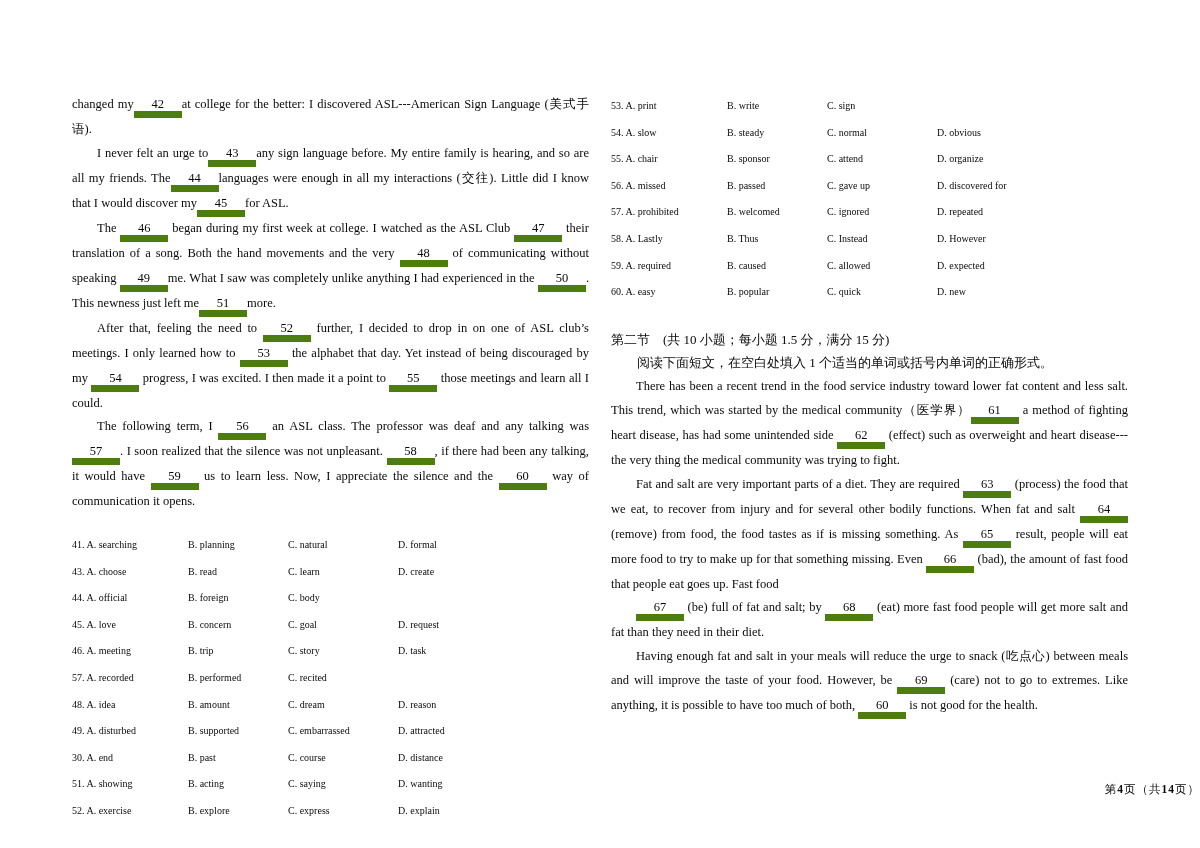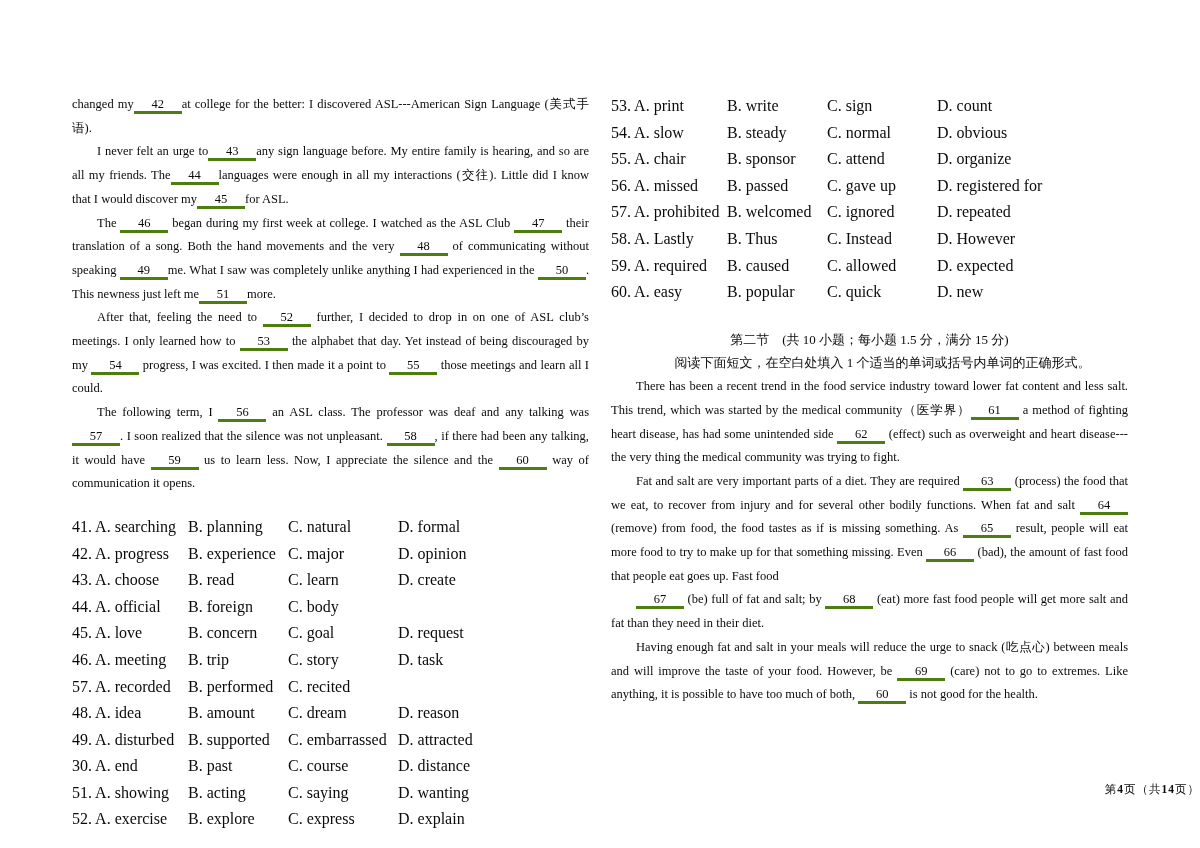--- a/index.html
+++ b/index.html
@@ -14,34 +14,34 @@
   }
   .col{width:517px;flex:0 0 517px;}
   
   .para{
     margin:0;font-size:12.5px;line-height:23.7px;
     text-align:justify;text-indent:2em;
   }
   .para.noindent{text-indent:0;}
   .blank{
     display:inline-block;min-width:28px;padding:0 10px;
-    text-align:center;border-bottom:3px solid #4d7c0f;
+    text-align:center;border-bottom:7px solid #4d7c0f;
     line-height:13px;text-indent:0;
   }
   
   .options{margin-top:18px;}
   .opt-row{
     display:grid;grid-template-columns:116px 100px 110px 1fr;
-    line-height:26.6px;font-size:16px;
+    line-height:26.6px;font-size:10px;
   }
   .opt-cell{white-space:nowrap;}
   
   .section2{margin-top:22px;}
   .s2-heading,.s2-instruction{
-    margin:0;font-size:13px;line-height:23.7px;text-indent:0;text-align:center;
+    margin:0;font-size:13px;line-height:23.7px;text-indent:0;
   }
   .s2-instruction{text-indent:2em;}
   .footer{
     position:absolute;left:0;right:0;bottom:51px;
     text-align:right;font-size:11.5px;letter-spacing:1px;
   }
   .footer b{font-size:11.5px;}
 </style>
 </head>
 <body>
@@ -54,26 +54,20 @@
         <p class="para">The <span class="blank">46</span> began during my first week at college. I watched as the ASL Club <span class="blank">47</span> their translation of a song. Both the hand movements and the very <span class="blank">48</span> of communicating without speaking <span class="blank">49</span>me. What I saw was completely unlike anything I had experienced in the <span class="blank">50</span>. This newness just left me<span class="blank">51</span>more.</p>
         <p class="para">After that, feeling the need to <span class="blank">52</span> further, I decided to drop in on one of ASL club’s meetings. I only learned how to <span class="blank">53</span> the alphabet that day. Yet instead of being discouraged by my <span class="blank">54</span> progress, I was excited. I then made it a point to <span class="blank">55</span> those meetings and learn all I could.</p>
         <p class="para">The following term, I <span class="blank">56</span> an ASL class. The professor was deaf and any talking was <span class="blank">57</span>. I soon realized that the silence was not unpleasant. <span class="blank">58</span>, if there had been any talking, it would have <span class="blank">59</span> us to learn less. Now, I appreciate the silence and the <span class="blank">60</span> way of communication it opens.</p>
       </div>
     <div id="options-left" class="options">
         <div class="opt-row">
           <span class="opt-cell">41. A. searching</span>
           <span class="opt-cell">B. planning</span>
           <span class="opt-cell">C. natural</span>
           <span class="opt-cell">D. formal</span>
-        </div>
-        <div class="opt-row">
-          <span class="opt-cell">42. A. progress</span>
-          <span class="opt-cell">B. experience</span>
-          <span class="opt-cell">C. major</span>
-          <span class="opt-cell">D. opinion</span>
         </div>
         <div class="opt-row">
           <span class="opt-cell">43. A. choose</span>
           <span class="opt-cell">B. read</span>
           <span class="opt-cell">C. learn</span>
           <span class="opt-cell">D. create</span>
         </div>
         <div class="opt-row">
           <span class="opt-cell">44. A. official</span>
           <span class="opt-cell">B. foreign</span>
@@ -127,39 +121,38 @@
           <span class="opt-cell">D. explain</span>
         </div>
       </div>
   </div>
   <div class="col">
     <div id="options-right" class="options" style="margin-top:0">
         <div class="opt-row">
           <span class="opt-cell">53. A. print</span>
           <span class="opt-cell">B. write</span>
           <span class="opt-cell">C. sign</span>
-          <span class="opt-cell">D. count</span>
         </div>
         <div class="opt-row">
           <span class="opt-cell">54. A. slow</span>
           <span class="opt-cell">B. steady</span>
           <span class="opt-cell">C. normal</span>
           <span class="opt-cell">D. obvious</span>
         </div>
         <div class="opt-row">
           <span class="opt-cell">55. A. chair</span>
           <span class="opt-cell">B. sponsor</span>
           <span class="opt-cell">C. attend</span>
           <span class="opt-cell">D. organize</span>
         </div>
         <div class="opt-row">
           <span class="opt-cell">56. A. missed</span>
           <span class="opt-cell">B. passed</span>
           <span class="opt-cell">C. gave up</span>
-          <span class="opt-cell">D. registered for</span>
+          <span class="opt-cell">D. discovered for</span>
         </div>
         <div class="opt-row">
           <span class="opt-cell">57. A. prohibited</span>
           <span class="opt-cell">B. welcomed</span>
           <span class="opt-cell">C. ignored</span>
           <span class="opt-cell">D. repeated</span>
         </div>
         <div class="opt-row">
           <span class="opt-cell">58. A. Lastly</span>
           <span class="opt-cell">B. Thus</span>

